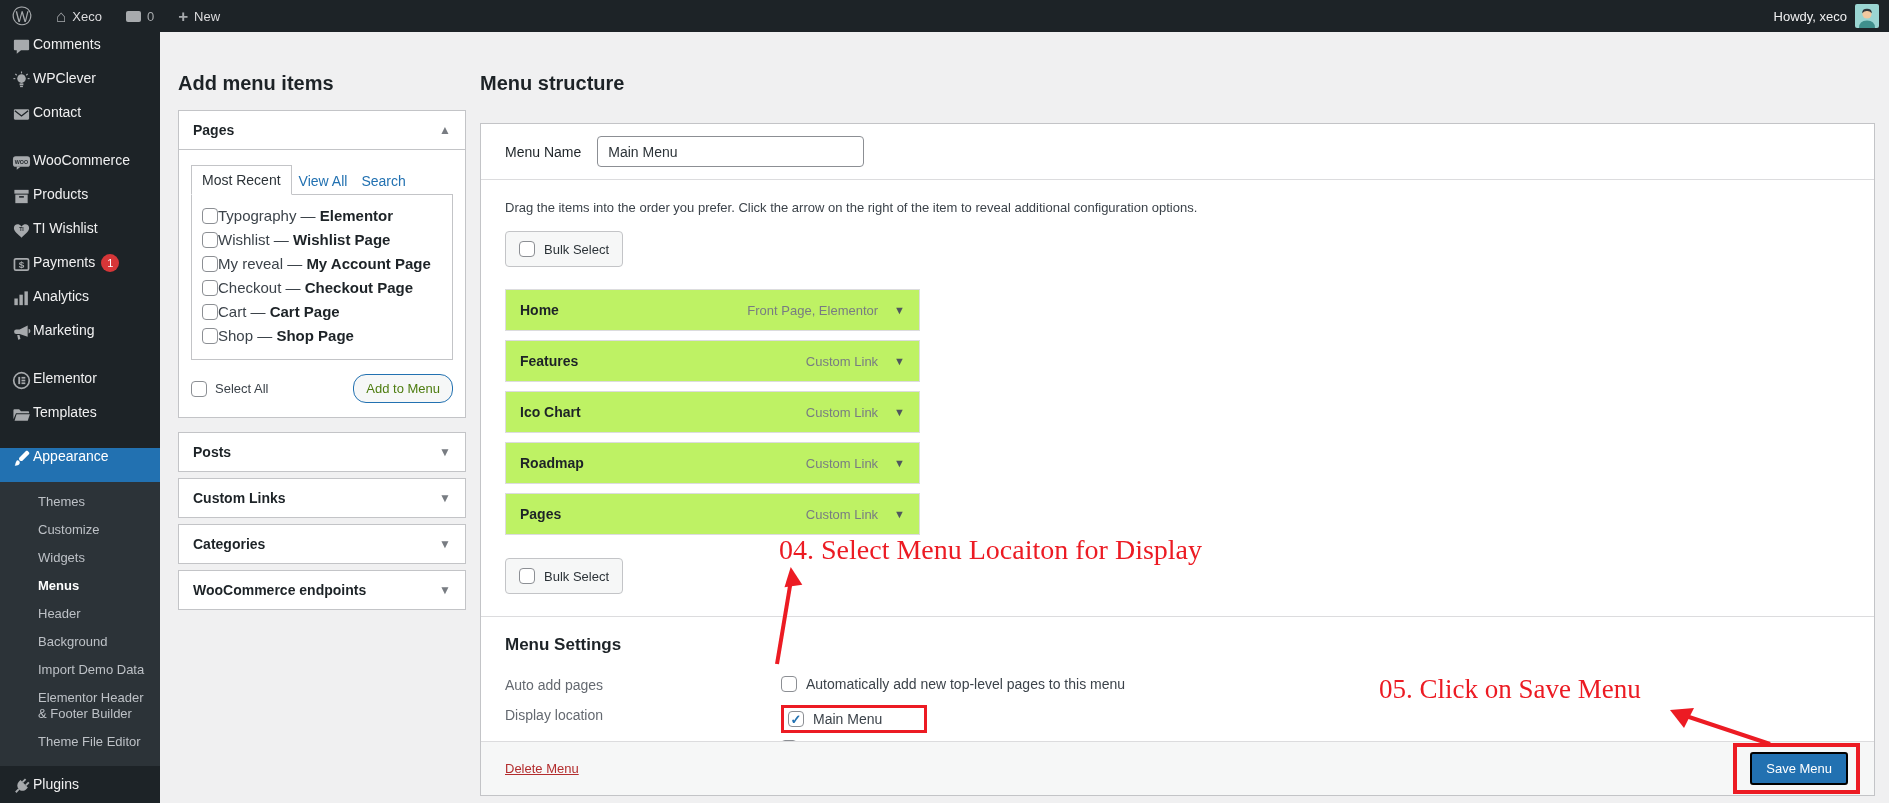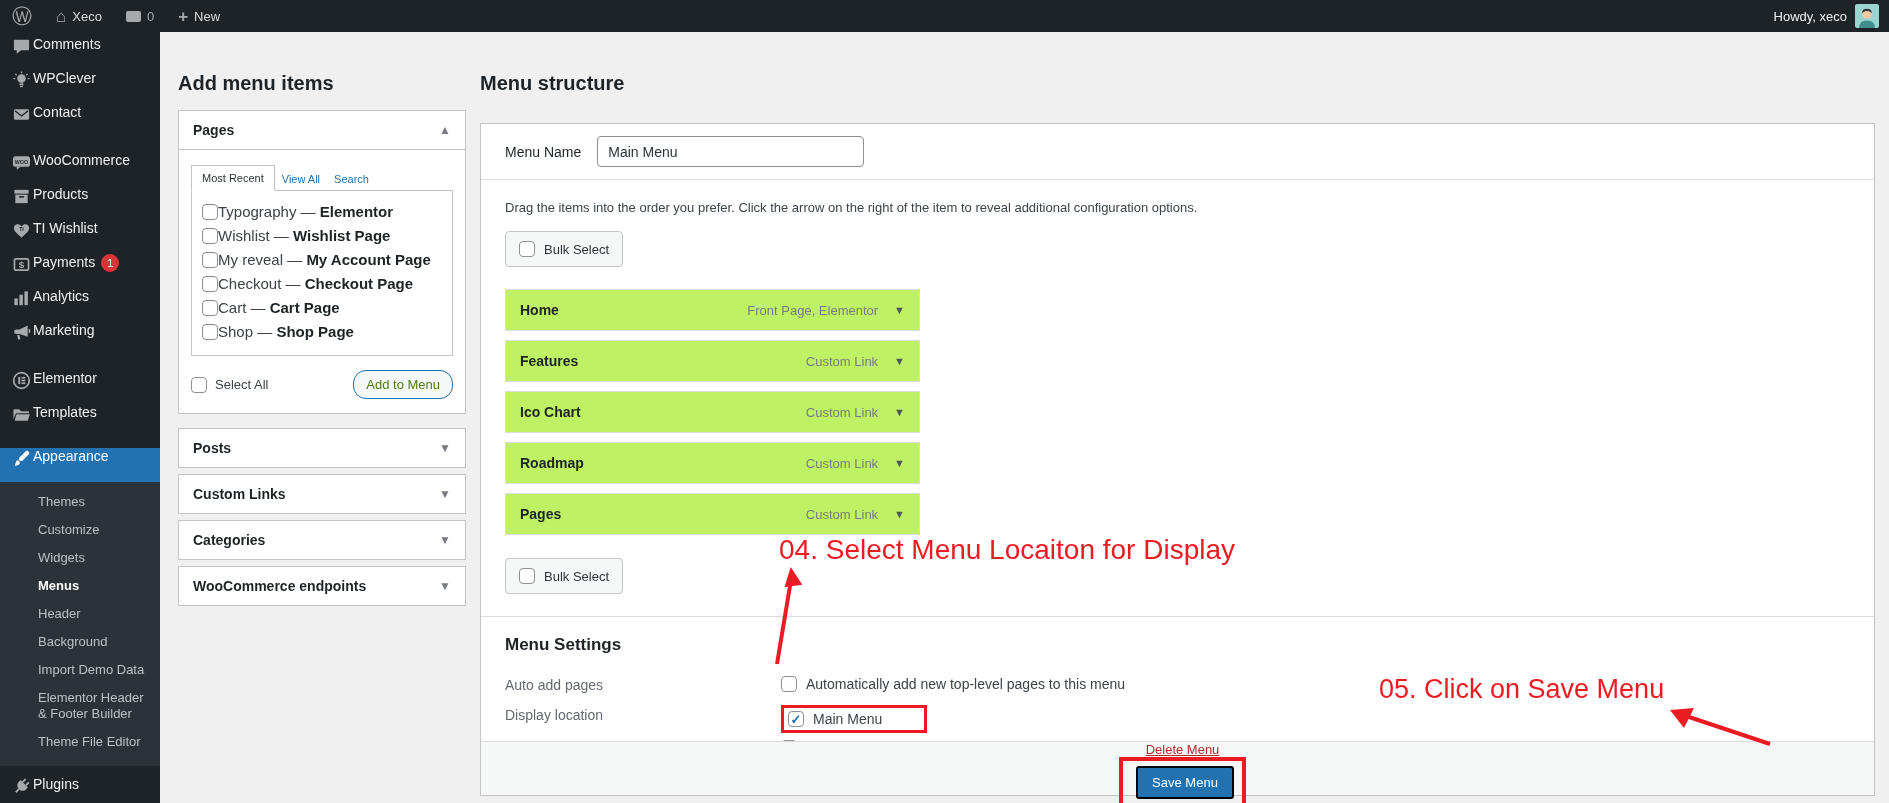--- a/index.html
+++ b/index.html
@@ -51,21 +51,21 @@
   h2.section-title { font-size:20px; font-weight:600; color:#1d2327; }
 
   
   .col-left { position:absolute; left:18px; top:40px; width:288px; }
   .panel { background:#fff; border:1px solid #c3c4c7; }
   .acc-header { height:40px; display:flex; align-items:center; justify-content:space-between;
     padding:0 14px; font-size:14px; font-weight:bold; cursor:pointer; background:#fff; border:1px solid #c3c4c7; }
   .acc-header .chev { color:#787c82; font-size:12px; }
   .pages-panel { margin-top:15px; }
   .pages-body { border:1px solid #c3c4c7; border-top:none; background:#fff; padding:14px 12px 14px; }
-  .tabs { display:flex; align-items:flex-end; font-size:11px; position:relative; top:1px; }
+  .tabs { display:flex; align-items:flex-end; font-size:14px; position:relative; top:1px; }
   .tab-active { background:#fff; border:1px solid #c3c4c7; border-bottom:1px solid #fff; padding:6px 10px; color:#2c3338; cursor:pointer; }
   .tab-link { color:#2271b1; padding:6px 7px; cursor:pointer; }
   .tab-box { border:1px solid #c3c4c7; padding:12px 10px 10px; height:166px; }
   .page-row { display:flex; align-items:center; gap:0; font-size:15px; color:#3c434a; margin-bottom:7px; cursor:pointer; }
   .page-row b { color:#1d2327; }
   .cb { width:16px; height:16px; border:1px solid #8c8f94; border-radius:4px; background:#fff; flex:none;
        display:inline-flex; align-items:center; justify-content:center; cursor:pointer; }
   .cb.checked::after { content:"✓"; color:#2271b1; font-size:13px; font-weight:bold; line-height:1; }
   .selectall-row { display:flex; align-items:center; margin-top:14px; }
   .selectall { display:flex; align-items:center; gap:8px; font-size:13px; color:#3c434a; }
@@ -93,28 +93,28 @@
   .bulk2 { margin-top:14px; }
   .settings-divider { border:none; border-top:1px solid #dcdcde; margin:22px -24px 0; }
   .menu-settings h3 { font-size:17px; font-weight:bold; margin:18px 0 20px; color:#1d2327; }
   .set-row { display:flex; margin-bottom:12px; }
   .set-label { width:276px; font-size:14px; color:#646970; padding-top:2px; }
   .set-opt { display:flex; align-items:center; gap:9px; font-size:14px; color:#3c434a; }
   .loc-stack .set-opt { margin-bottom:7px; }
   .red-box { display:inline-flex; border:3px solid #ec1b23; padding:3px 42px 3px 4px; }
   .red-box .set-opt { margin-bottom:0; }
   .sp-footer { position:absolute; left:0; right:0; bottom:0; background:#f6f7f7; border-top:1px solid #dcdcde;
-     height:54px; display:flex; align-items:center; justify-content:space-between; padding:0 14px 0 24px;flex-direction:column; }
+     height:54px; display:flex; align-items:center; justify-content:space-between; padding:0 14px 0 24px; }
   .delete-link { color:#b32d2e; font-size:13px; text-decoration:underline; cursor:pointer; }
   .save-wrap { border:4px solid #ec1b23; padding:5px 8px 5px 13px; }
   .btn-primary { background:#2271b1; border:2px solid #000000; color:#fff; font-size:13px; padding:7px 14px;
      border-radius:3px; cursor:pointer; }
 
   
-  .annot { position:absolute; color:#ec1b23; font-size:28px; letter-spacing:0; z-index:30; white-space:nowrap; }
+  .annot { position:absolute; color:#ec1b23; font-size:28px; letter-spacing:0; z-index:30; white-space:nowrap;font-family:Liberation Serif, serif; }
   #annot4 { left:779px; top:534px; }
   #annot5 { left:1379px; top:674px; font-size:27px; }
   .annot-svg { position:absolute; z-index:30; }
 </style>
 </head>
 <body>
 
 <div id="adminbar">
   <div class="ab-left">
     <div class="ab-item">

